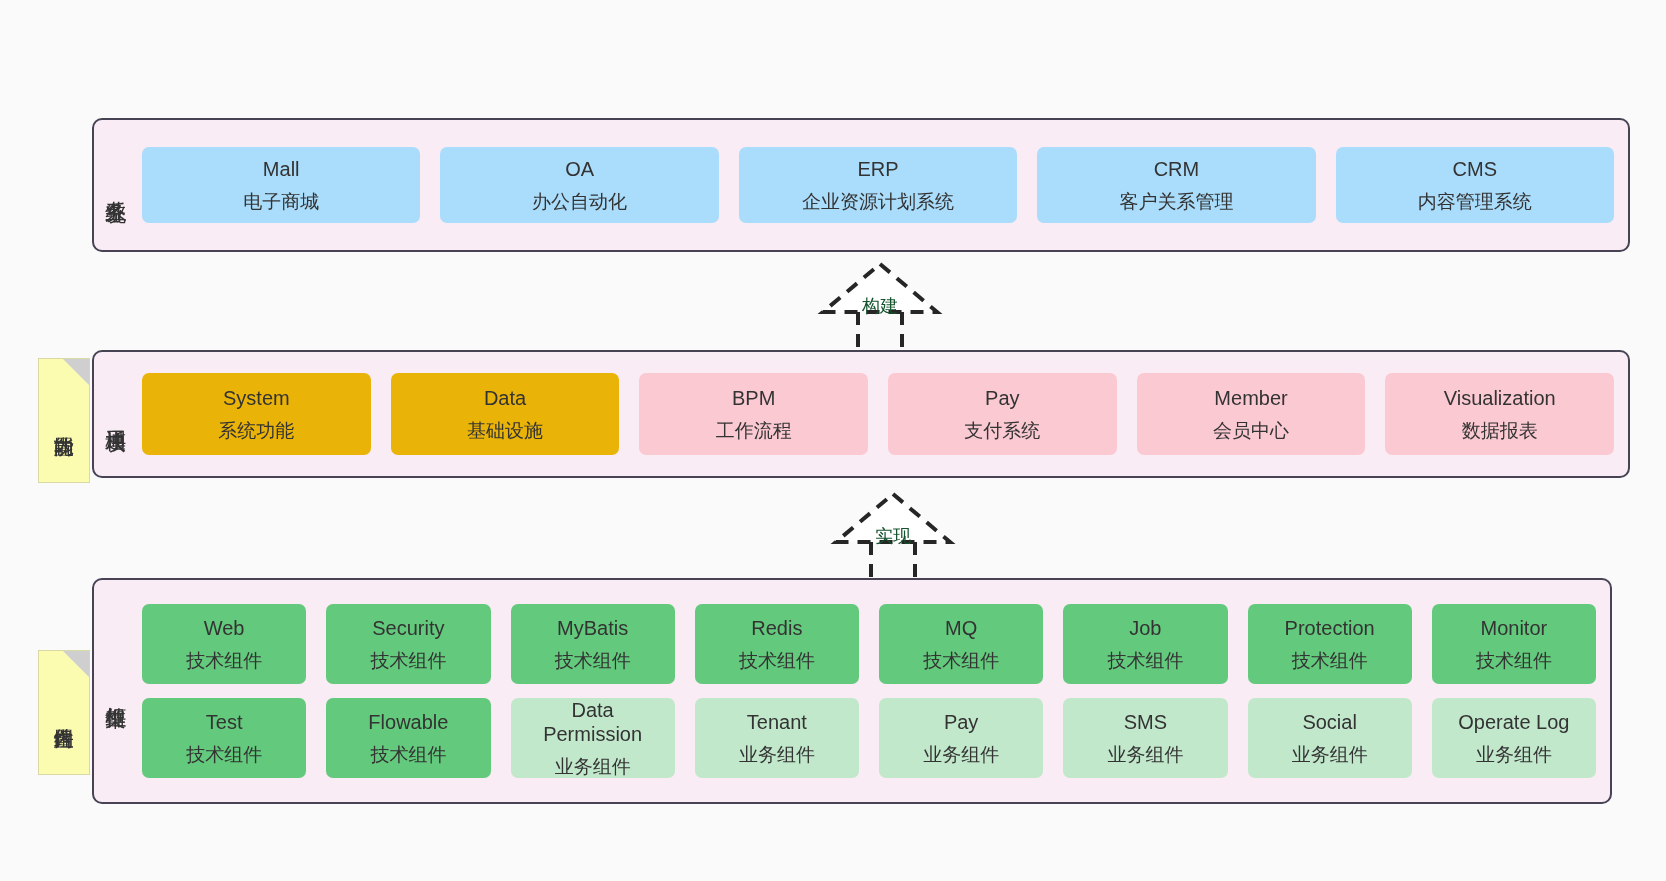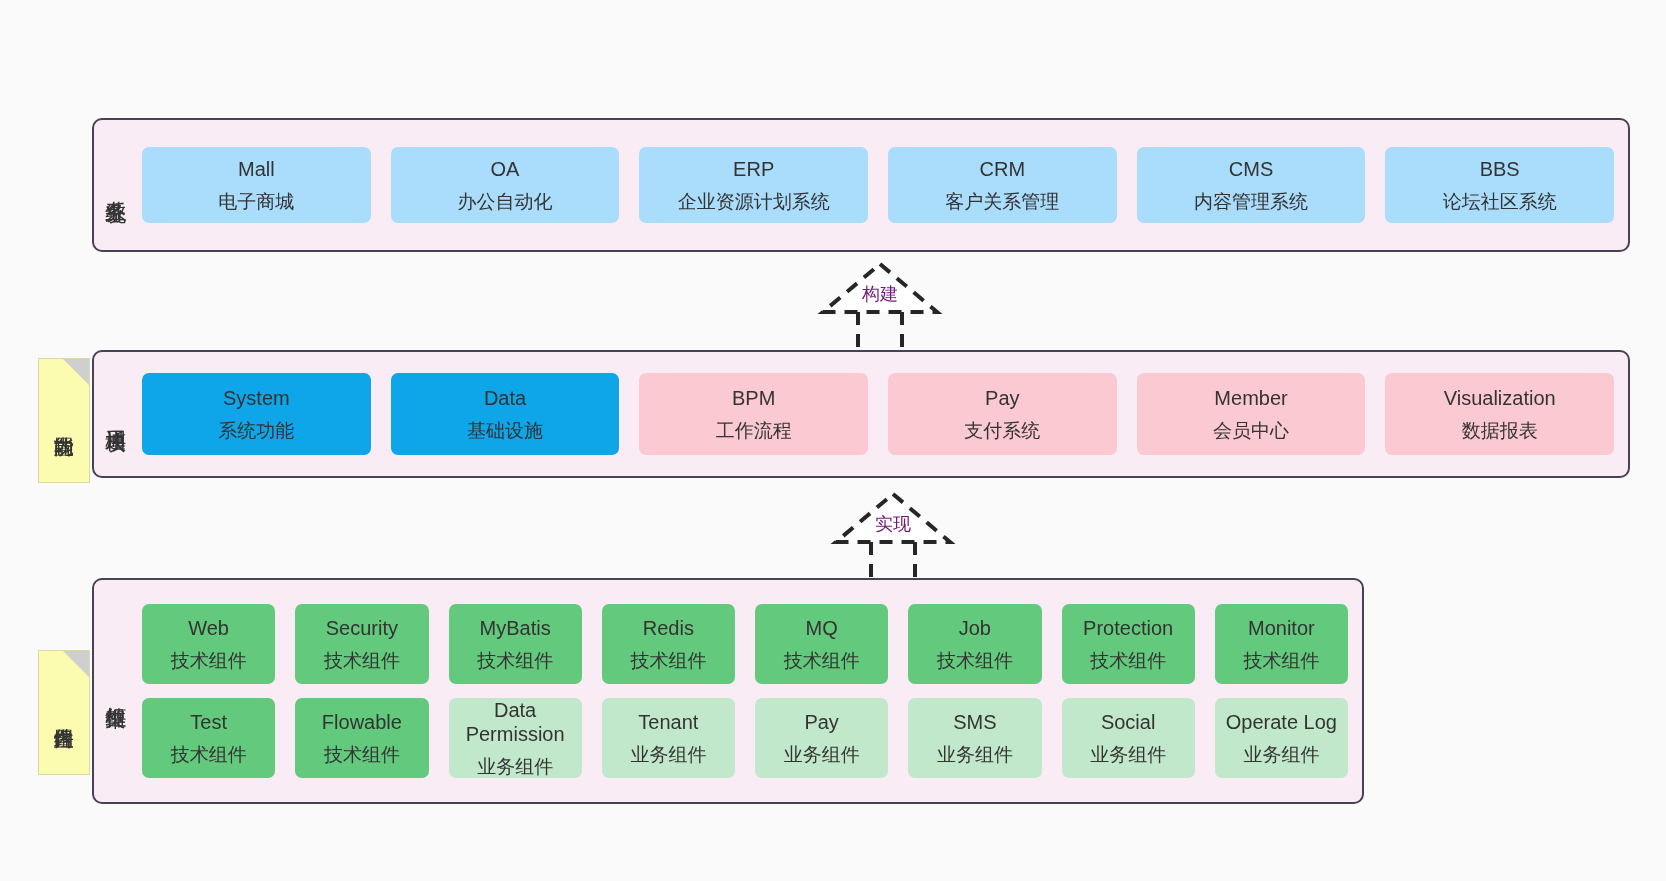--- a/index.html
+++ b/index.html
@@ -86,21 +86,21 @@
     font-size: 20px;
     white-space: normal;
   }
   .card .card-sub {
     font-size: 19px;
     white-space: nowrap;
     margin-top: 8px;
   }
 
   .card.blue       { background: #aadcfb; }
-  .card.red        { background: #0ea5e9; }
+  .card.red        { background: #eab308; }
   .card.pink       { background: #fbc9d2; text-align: right; }
   .card.green      { background: #63c97c; }
   .card.lightgreen { background: #c2e8cc; }
 
   
   .layer-biz    .card { height: 76px; }
   .layer-common .card { height: 82px; }
   .layer-frame  .card { height: 80px; }
 
   
@@ -134,23 +134,23 @@
   .connector {
     position: absolute;
     width: 170px;
     height: 100px;
   }
   .connector svg { display: block; width: 170px; height: 100px; }
   .connector .conn-label {
     position: absolute;
     left: 50%;
     transform: translateX(-50%);
-    top: 24px;
+    top: 36px;
     font-size: 18px;
-    color: #701a75;
+    color: #14532d;
     background: transparent;
     padding: 0 2px;
     white-space: nowrap;
   }
 </style>
 </head>
 <body>
 
 <div id="canvas">
 
@@ -170,24 +170,20 @@
           <span class="card-title">ERP</span>
           <span class="card-sub">企业资源计划系统</span>
         </div>
         <div class="card blue">
           <span class="card-title">CRM</span>
           <span class="card-sub">客户关系管理</span>
         </div>
         <div class="card blue">
           <span class="card-title">CMS</span>
           <span class="card-sub">内容管理系统</span>
-        </div>
-        <div class="card blue">
-          <span class="card-title">BBS</span>
-          <span class="card-sub">论坛社区系统</span>
         </div>
       </div>
     </div>
   </div>
 
   <div class="connector" style="left:795px; top:258px;">
     <svg viewBox="0 0 170 100" xmlns="http://www.w3.org/2000/svg">
       <path d="M 85 6 L 142 54 L 28 54 Z" fill="#ffffff" stroke="#262626" stroke-width="4" stroke-dasharray="13,9" stroke-linejoin="miter"></path>
       <path d="M 63 54 L 63 96 M 107 54 L 107 96 M 63 96 L 107 96" fill="none" stroke="#262626" stroke-width="4" stroke-dasharray="13,9"></path>
     </svg>
@@ -232,21 +228,21 @@
   </div>
 
   <div class="connector" style="left:808px; top:488px;">
     <svg viewBox="0 0 170 100" xmlns="http://www.w3.org/2000/svg">
       <path d="M 85 6 L 142 54 L 28 54 Z" fill="#ffffff" stroke="#262626" stroke-width="4" stroke-dasharray="13,9" stroke-linejoin="miter"></path>
       <path d="M 63 54 L 63 96 M 107 54 L 107 96 M 63 96 L 107 96" fill="none" stroke="#262626" stroke-width="4" stroke-dasharray="13,9"></path>
     </svg>
     <span class="conn-label">实现</span>
   </div>
 
-  <div class="layer layer-frame" style="left:92px; top:578px; width:1272px; height:226px;">
+  <div class="layer layer-frame" style="left:92px; top:578px; width:1520px; height:226px;">
     <div class="layer-title">框架组件</div>
     <div class="layer-body">
 
       <div class="layer-row">
         <div class="card green">
           <span class="card-title">Web</span>
           <span class="card-sub">技术组件</span>
         </div>
         <div class="card green">
           <span class="card-title">Security</span>

